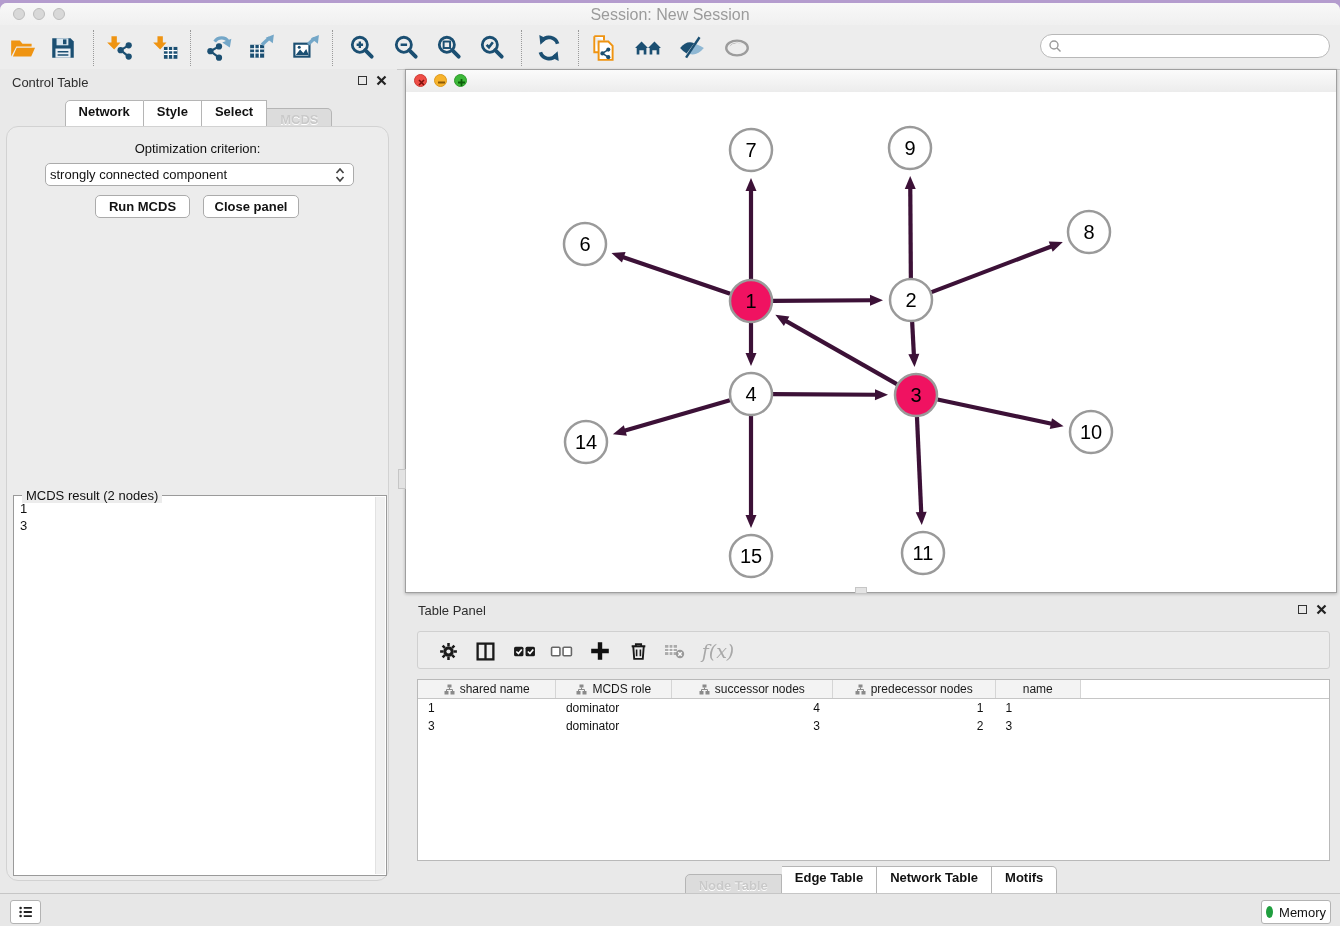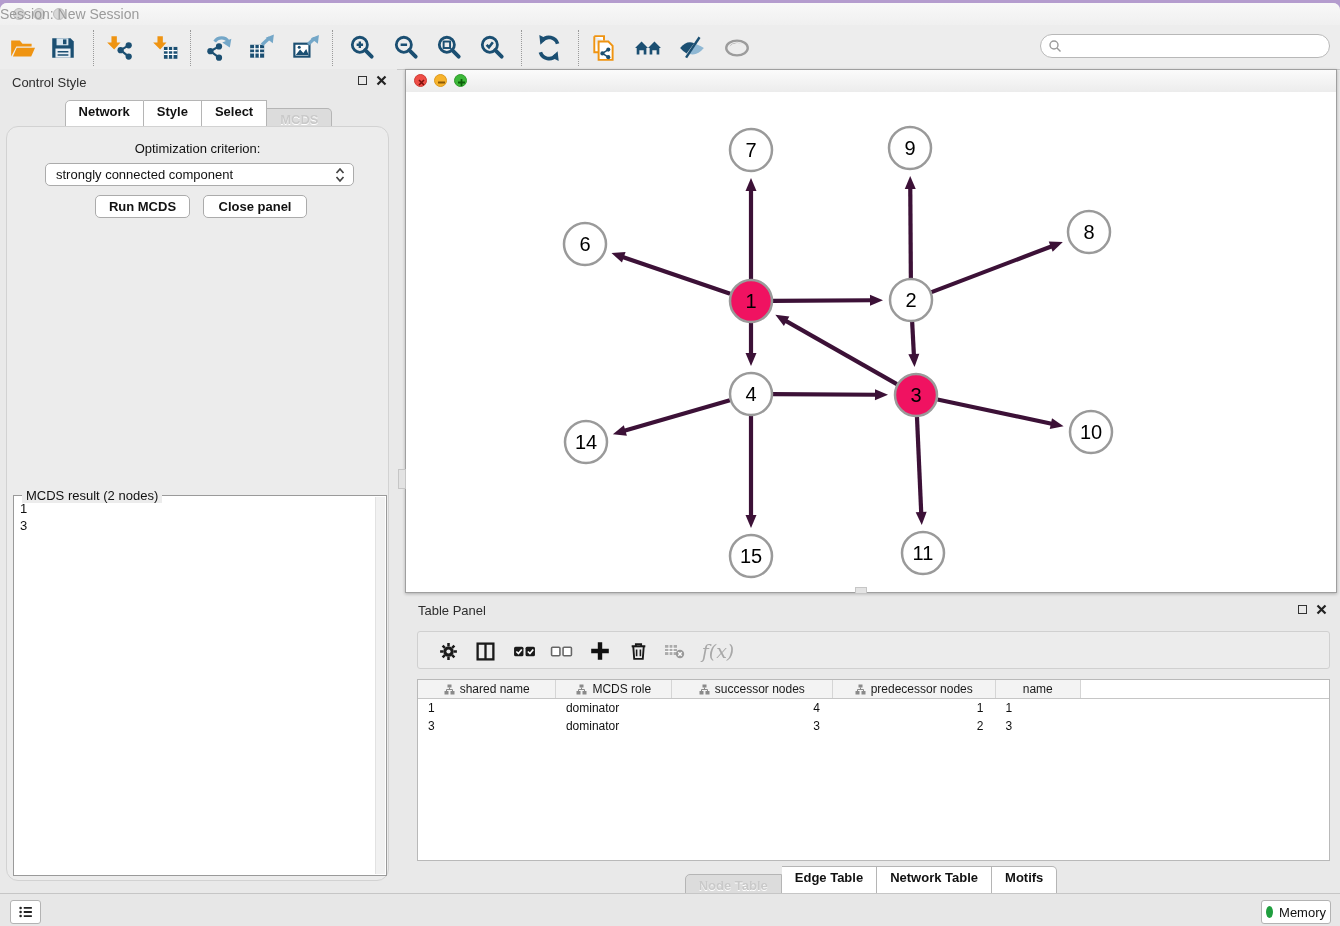--- a/index.html
+++ b/index.html
@@ -1,20 +1,20 @@
 <!DOCTYPE html>
 <html><head>
 <meta charset="utf-8">
 <style>
   html,body{margin:0;padding:0;}
   body{width:1340px;height:926px;background:#b49cce;font-family:"Liberation Sans",sans-serif;overflow:hidden;position:relative;}
   #app{position:absolute;left:0;top:3px;width:1340px;height:923px;background:#e9e9e9;border-radius:7px 7px 0 0;overflow:hidden;}
   
   .titlebar{position:absolute;left:0;top:0;width:100%;height:22px;background:linear-gradient(#f8f8f8,#f0f0f0);}
-  .titlebar .title{position:absolute;left:0;right:0;top:3px;text-align:left;font-size:14px;color:#9b9b9b;}
+  .titlebar .title{position:absolute;left:0;right:0;top:3px;text-align:center;font-size:16px;color:#9b9b9b;}
   .tl{position:absolute;top:5px;width:12px;height:12px;border-radius:50%;background:#d8d8d8;border:1px solid #bcbcbc;box-sizing:border-box;}
   
   .toolbar{position:absolute;left:0;top:22px;width:100%;height:44px;background:#ededed;border-bottom:1px solid #c9c9c9;}
   .tbico{position:absolute;top:7px;width:34px;height:32px;display:flex;align-items:center;justify-content:center;cursor:default;}
   .tbico svg{width:28px;height:28px;}
   .tbsep{position:absolute;top:5px;height:36px;width:0;border-left:1px dotted #9a9a9a;}
   .searchbox{position:absolute;left:1040px;top:9px;width:290px;height:24px;background:#fff;border:1px solid #b8b8b8;border-radius:13px;box-sizing:border-box;display:flex;align-items:center;}
   .searchbox svg{margin-left:7px;}
   .searchbox input{border:none;outline:none;background:transparent;flex:1;font-size:13px;height:18px;padding:0 8px 0 4px;}
   
@@ -25,21 +25,21 @@
   #control-panel{position:absolute;left:0;top:66px;width:397px;height:822px;background:#e9e9e9;}
   #control-panel .hdr{position:absolute;left:12px;top:6px;}
   .seg{display:flex;}
   .seg .tab{background:#fff;border:1px solid #b5b5b5;border-left:none;padding:3px 13px 5px;font-size:13px;font-weight:bold;color:#111;white-space:nowrap;}
   .seg .tab:first-child{border-left:1px solid #b5b5b5;border-radius:5px 0 0 5px;}
   .seg .tab:last-child{border-radius:0 5px 5px 0;}
   .seg .tab.active{background:#dcdcdc;color:#c9c9c9;text-shadow:0 1px 0 #fff;margin-top:8px;}
   #cp-tabs{position:absolute;left:0;top:31px;width:100%;display:flex;justify-content:center;}
   #cp-box{position:absolute;left:6px;top:57px;width:383px;height:755px;background:#ececec;border:1px solid #d2d2d2;border-radius:12px;box-sizing:border-box;}
   #opt-label{position:absolute;left:0;right:0;top:14px;text-align:center;font-size:13px;color:#111;}
-  #opt-select{position:absolute;left:38px;top:36px;width:309px;height:23px;background:#fff;border:1px solid #ababab;border-radius:5px;box-sizing:border-box;font-size:13px;color:#111;display:flex;align-items:center;padding-left:10px;}
+  #opt-select{position:absolute;left:38px;top:36px;width:309px;height:23px;background:#fff;border:1px solid #ababab;border-radius:5px;box-sizing:border-box;font-size:13px;color:#111;display:flex;align-items:center;padding-left:4px;}
   #opt-select .updown{position:absolute;right:8px;top:3px;}
   .btn{position:absolute;height:23px;background:#fff;border:1px solid #ababab;border-radius:5px;box-sizing:border-box;font-size:13px;font-weight:bold;color:#111;display:flex;align-items:center;justify-content:center;}
   #mcds-result{position:absolute;left:6px;top:368px;width:372px;height:379px;border:1px solid #9a9a9a;background:#fff;}
   #mcds-legend{position:absolute;left:8px;top:-8px;background:#ececec;padding:0 4px;font-size:13px;color:#111;}
   #mcds-lines{position:absolute;left:1px;top:2px;right:10px;bottom:1px;font-size:13px;line-height:17px;padding:2px 5px;overflow:hidden;color:#111;}
   #mcds-scroll{position:absolute;right:1px;top:1px;bottom:1px;width:9px;background:#f1f1f1;border-left:1px solid #e2e2e2;}
   
   #network-window{position:absolute;left:405px;top:66px;width:932px;height:524px;background:#fff;border:1px solid #9f9f9f;box-sizing:border-box;box-shadow:0 1px 3px rgba(0,0,0,.25);}
   #nw-titlebar{position:absolute;left:0;top:0;right:0;height:22px;background:linear-gradient(#fbfbfb,#ececec);border-bottom:1px solid #b3b3b3;}
   #nw-title{position:absolute;left:0;right:0;top:4px;text-align:center;font-size:13px;color:#111;}
@@ -212,21 +212,21 @@
     <div class="searchbox">
       <svg width="14" height="14" viewBox="0 0 14 14">
           <circle cx="6" cy="6" r="4" fill="none" stroke="#9a9a9a" stroke-width="1.4"></circle>
           <path d="M9 9 L12.5 12.5" stroke="#9a9a9a" stroke-width="1.4"></path>
         </svg>
       <input placeholder="" style="">
     </div>
   </div>
 
   <div id="control-panel">
-    <div class="hdr panel-title">Control Style</div>
+    <div class="hdr panel-title">Control Table</div>
     <div class="wicons">
       <span class="float-ic"></span>
       <svg width="11" height="11" viewBox="0 0 11 11">
           <path d="M1.5 1.5 L9.5 9.5 M9.5 1.5 L1.5 9.5" stroke="#222" stroke-width="2.2"></path>
         </svg>
     </div>
     <div id="cp-tabs">
         <div class="seg" id="cp-seg">
           <span class="tab">Network</span>
           <span class="tab">Style</span>
@@ -237,21 +237,21 @@
     <div id="cp-box">
       <div id="opt-label">Optimization criterion:</div>
       <div id="opt-select">
         <span>strongly connected component</span>
         <svg class="updown" width="10" height="16" viewBox="0 0 10 16">
             <path d="M1.5 6 L5 2 L8.5 6" fill="none" stroke="#444" stroke-width="1.7"></path>
             <path d="M1.5 10 L5 14 L8.5 10" fill="none" stroke="#444" stroke-width="1.7"></path>
           </svg>
       </div>
       <div class="btn" style="left:88px;top:68px;width:95px">Run MCDS</div>
-      <div class="btn" style="left:196px;top:68px;width:104px">Close panel</div>
+      <div class="btn" style="left:196px;top:68px;width:96px">Close panel</div>
       <div id="mcds-result">
         <div id="mcds-legend">MCDS result (2 nodes)</div>
         <div id="mcds-lines">
             <div>1</div>
             <div>3</div>
           </div>
         <div id="mcds-scroll"></div>
       </div>
     </div>
   </div>

